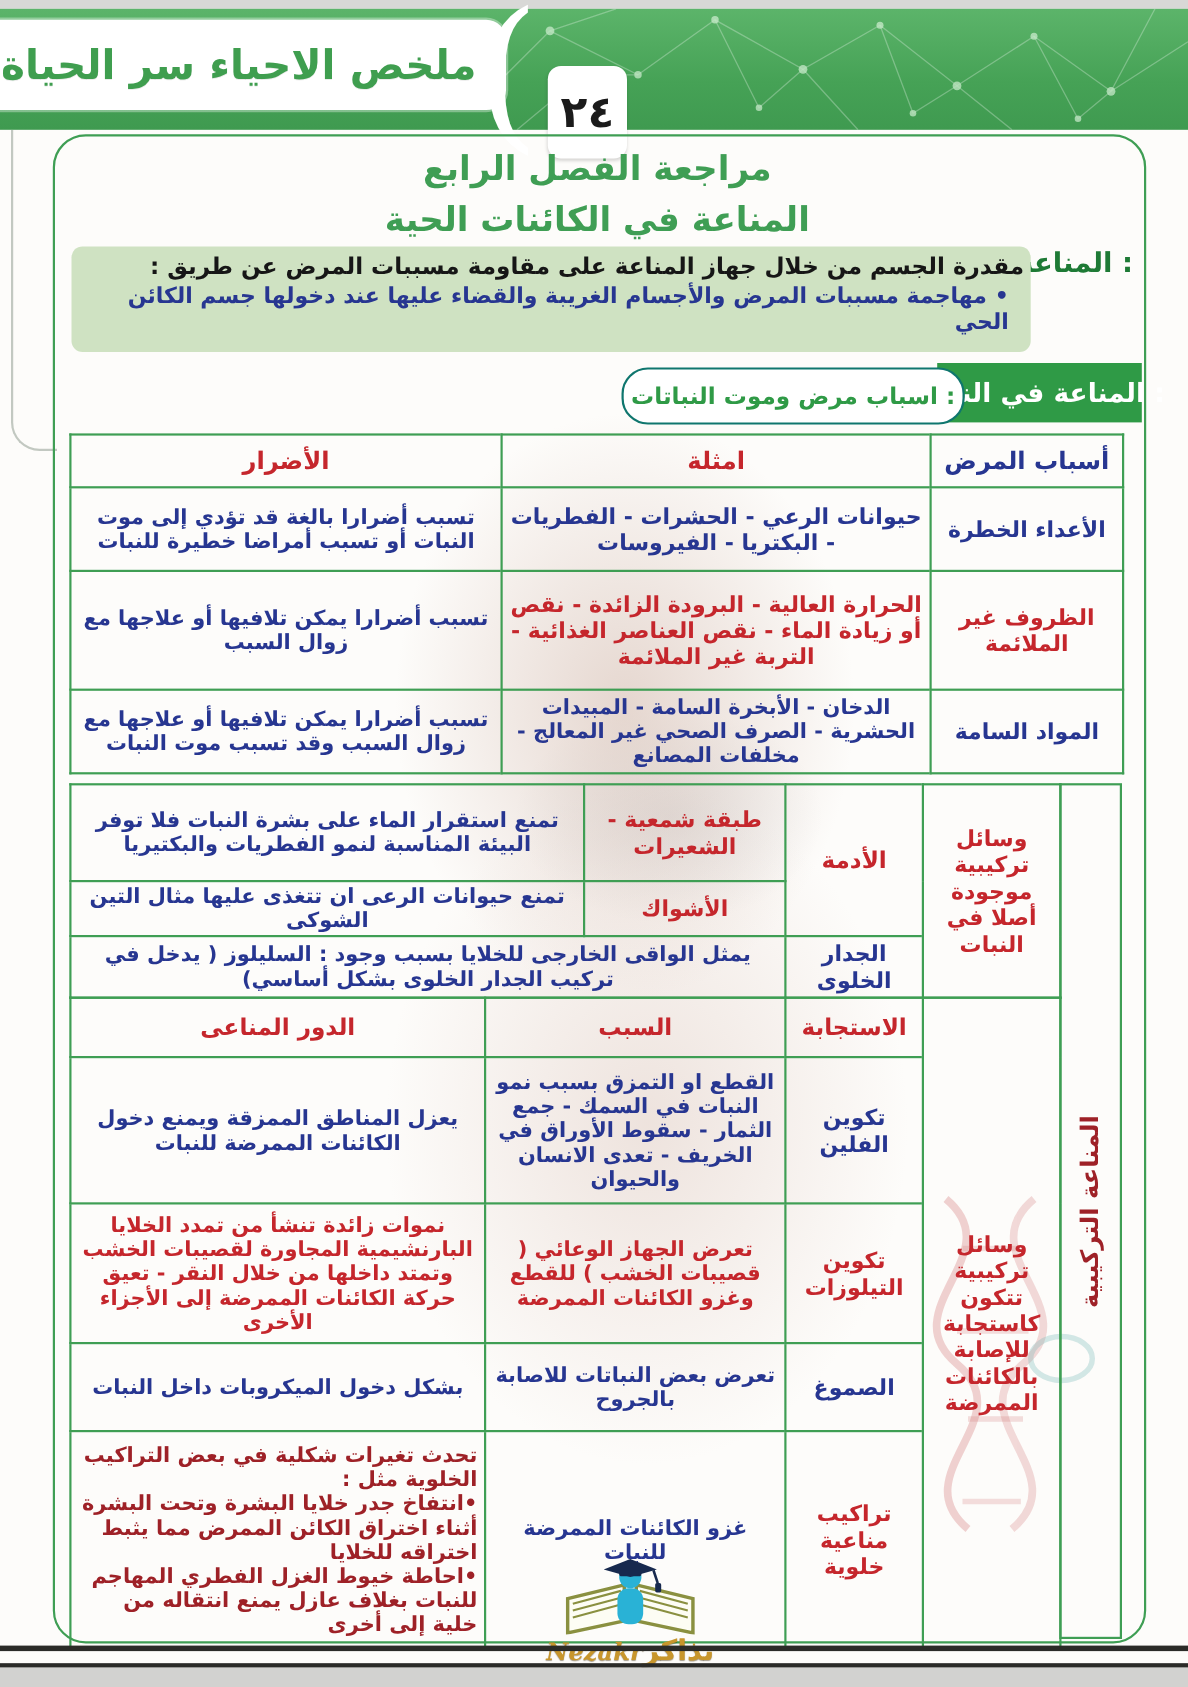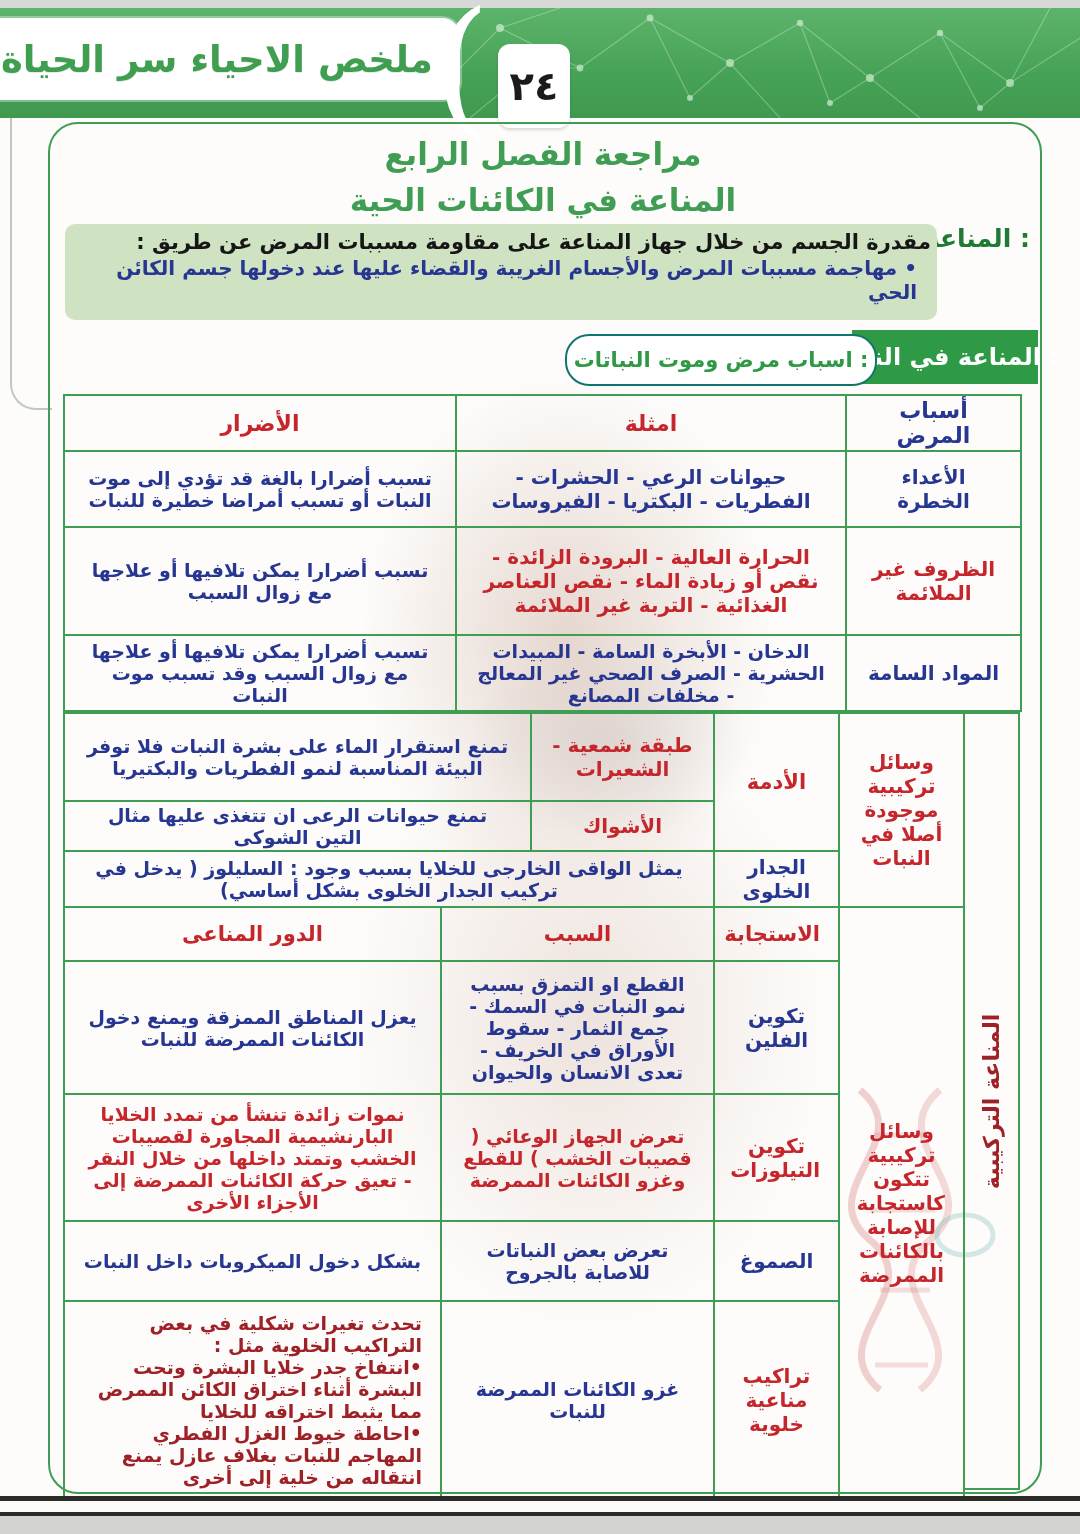--- a/index.html
+++ b/index.html
@@ -10,21 +10,21 @@
   .banner{position:absolute;left:0;top:8px;width:1080px;height:110px;
     background:linear-gradient(180deg,#5cb46a 0%,#46a256 60%,#3f9a50 100%);overflow:visible;}
   .net{position:absolute;right:0;top:0;height:110px;width:640px;opacity:.8;}
   .title-box{position:absolute;left:-26px;top:10px;width:486px;height:82px;background:#ffffff;
     border-radius:18px;display:flex;align-items:center;justify-content:center;
     box-shadow:0 0 0 2px rgba(255,255,255,.35);}
   .title-box span{color:#3f9e4f;font-size:37px;font-weight:bold;white-space:nowrap;
     text-shadow:0 1px 0 rgba(0,0,0,.08);}
   .paren{position:absolute;left:432px;top:-16px;color:#ffffff;font-size:150px;font-weight:300;
     line-height:150px;font-family:"DejaVu Serif",serif;}
-  .page-tab{position:absolute;left:498px;top:36px;width:72px;height:84px;background:#ffffff;
+  .page-tab{position:absolute;left:498px;top:52px;width:72px;height:84px;background:#ffffff;
     border-radius:12px;display:flex;align-items:center;justify-content:center;
     box-shadow:0 2px 3px rgba(0,0,0,.15);}
   .page-tab span{color:#1b1b1b;font-size:40px;font-weight:bold;}
   .curl{position:absolute;left:10px;top:118px;width:40px;height:290px;
     border-left:2px solid #aab3a9;border-bottom:2px solid #aab3a9;border-bottom-left-radius:26px;opacity:.7;}
   
   .content{position:absolute;left:48px;top:122px;width:990px;height:1368px;background:transparent;
     border:2px solid #3f9e54;border-radius:30px;}
   .wm{position:absolute;left:48px;top:122px;width:990px;height:1368px;border-radius:30px;overflow:hidden;
     background:
@@ -45,21 +45,21 @@
   .imm-box .b2{color:#273691;font-size:20px;font-weight:bold;padding-right:14px;margin-top:2px;}
   
   .plant-bar{position:absolute;left:852px;top:330px;width:186px;height:54px;background:#2f9a46;
     display:flex;align-items:center;justify-content:center;}
   .plant-bar span{color:#ffffff;font-size:24px;font-weight:bold;white-space:nowrap;}
   .plant-pill{position:absolute;left:565px;top:334px;width:308px;height:48px;background:#ffffff;
     border:2px solid #0f766e;border-radius:24px;display:flex;align-items:center;justify-content:center;}
   .plant-pill span{color:#2f9a46;font-size:21px;font-weight:bold;white-space:nowrap;}
   
   table{border-collapse:collapse;table-layout:fixed;}
-  td{border:2px solid #3f9e54;text-align:center;vertical-align:middle;padding:2px 18px;
+  td{border:2px solid #3f9e54;text-align:center;vertical-align:middle;padding:2px 6px;
      font-weight:bold;background:transparent;box-sizing:border-box;}
   .t1{position:absolute;left:63px;top:394px;width:957px;direction:rtl;}
   .t2a,.t2b{width:900px;direction:rtl;}
   .navy{color:#273691;}
   .red{color:#c5262c;}
   .maroon{color:#9e2127;}
   .fs22{font-size:22px;} .fs21{font-size:21px;} .fs20{font-size:20px;} .fs19{font-size:19px;}
   .t2wrap{position:absolute;left:63px;top:712px;width:957px;height:778px;}
   .t2stack{position:absolute;left:0;top:0;width:897px;}
   .sidecol{position:absolute;right:0;top:0;width:57px;height:778px;border:2px solid #3f9e54;
@@ -236,17 +236,34 @@
 •احاطة خيوط الغزل الفطري المهاجم للنبات بغلاف عازل يمنع انتقاله من خلية إلى أخرى</td>
         </tr>
       </tbody>
         </table>
     </div>
     <div class="sidecol">
       <span class="vert">المناعة التركيبية</span>
     </div>
   </div>
 
+  <div class="logo">
+    <svg width="190" height="78" viewBox="0 0 190 100">
+      <polygon points="22,58 88,42 88,84 22,98" fill="#fdfdf4" stroke="#8a9040" stroke-width="4"></polygon>
+      <polygon points="168,58 102,42 102,84 168,98" fill="#fdfdf4" stroke="#8a9040" stroke-width="4"></polygon>
+      <path d="M28,64 L84,49 M28,72 L84,57 M28,80 L84,65" stroke="#8a9040" stroke-width="2.5" fill="none"></path>
+      <path d="M162,64 L106,49 M162,72 L106,57 M162,80 L106,65" stroke="#8a9040" stroke-width="2.5" fill="none"></path>
+      <rect x="80" y="46" width="30" height="42" rx="13" fill="#29b2d6"></rect>
+      <circle cx="95" cy="33" r="13" fill="#29b2d6"></circle>
+      <rect x="82" y="21" width="26" height="11" rx="3" fill="#17294e"></rect>
+      <polygon points="64,24 95,12 126,24 95,33" fill="#17294e"></polygon>
+      <line x1="122" y1="25" x2="127" y2="40" stroke="#17294e" stroke-width="3"></line>
+      <rect x="124" y="40" width="7" height="11" rx="2" fill="#17294e"></rect>
+    </svg>
+    <div class="logo-text">
+      <span class="ar">نذاكر</span><span class="en" dir="ltr">Nezakr</span>
+    </div>
+  </div>
 
   <div class="botline1"></div>
   <div class="botline2"></div>
   <div class="botgray"></div>
 </div>
 
 </body></html>

